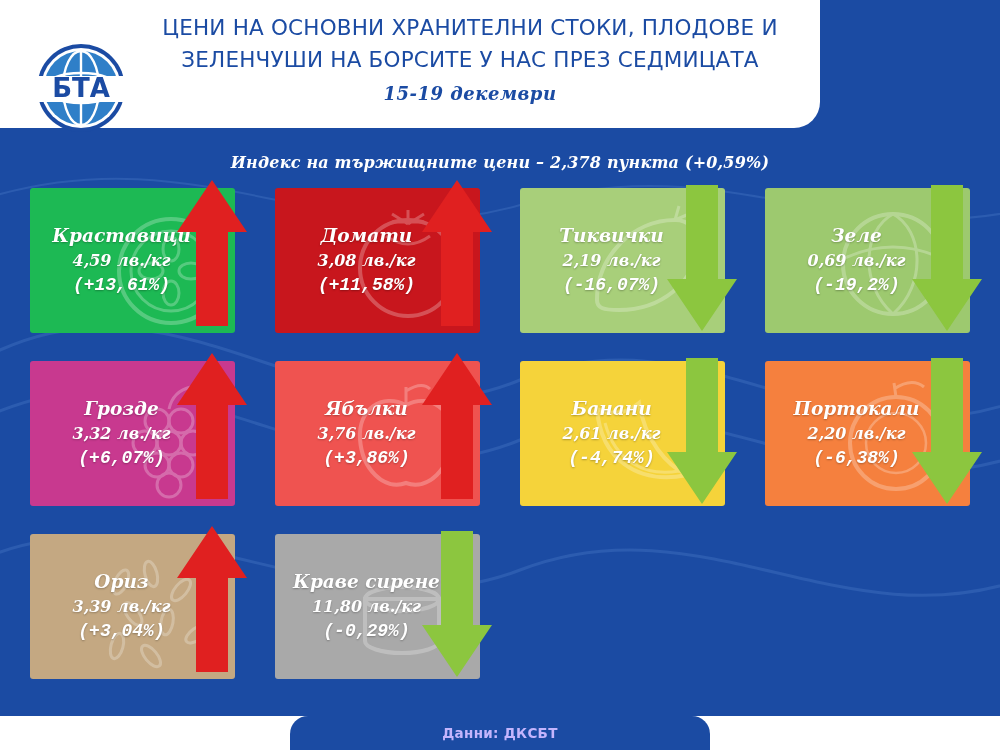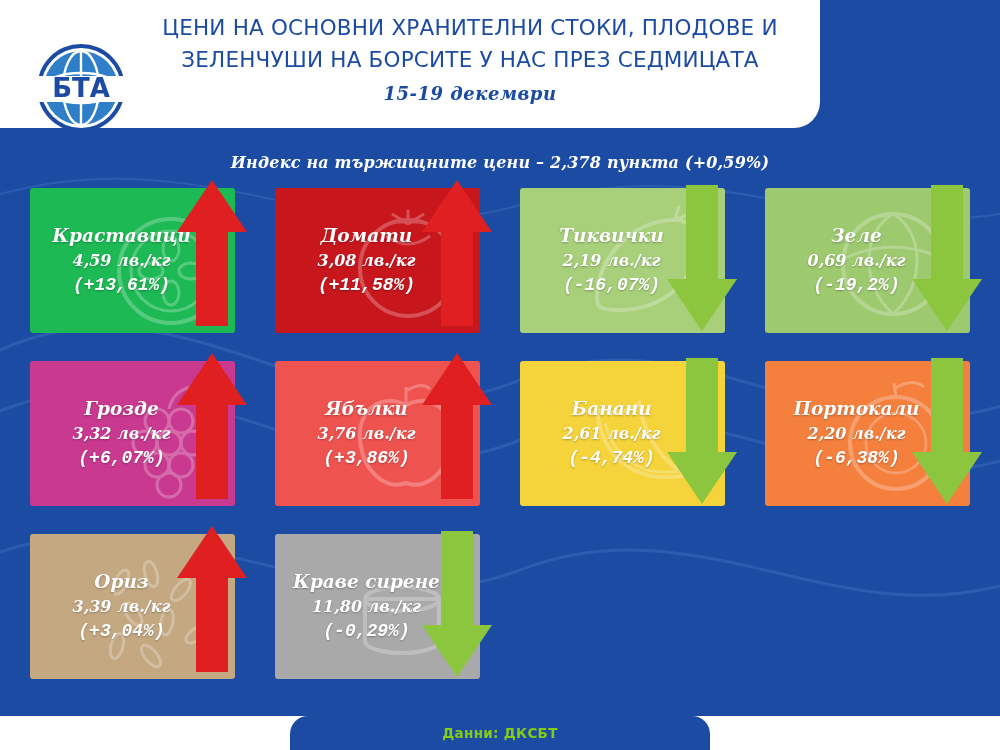--- a/index.html
+++ b/index.html
@@ -171,21 +171,21 @@
   .footer-inner {
     position: absolute;
     left: 50%;
     transform: translateX(-50%);
     top: 0;
     width: 420px;
     height: 34px;
     background: #1b4ba3;
     border-top-left-radius: 18px;
     border-top-right-radius: 18px;
-    color: #84cc16;
+    color: #c4b5fd;
     font-size: 13.5px;
     font-weight: bold;
     display: flex;
     align-items: center;
     justify-content: center;
     letter-spacing: 0.3px;
   }
 </style>
 </head>
 <body>

